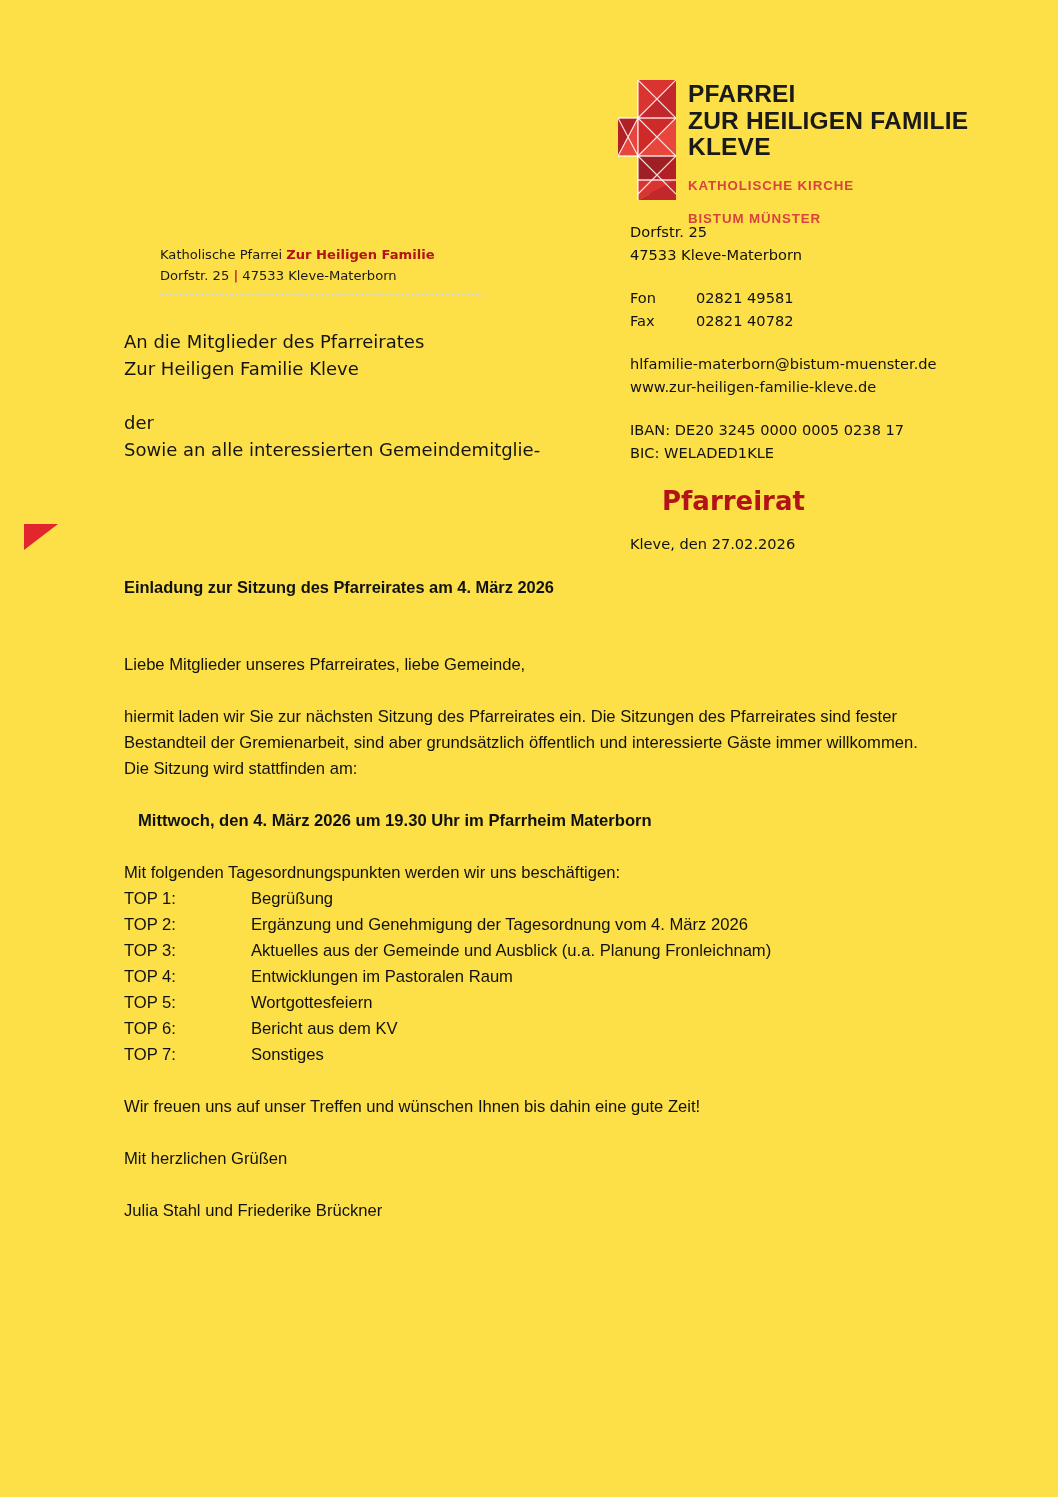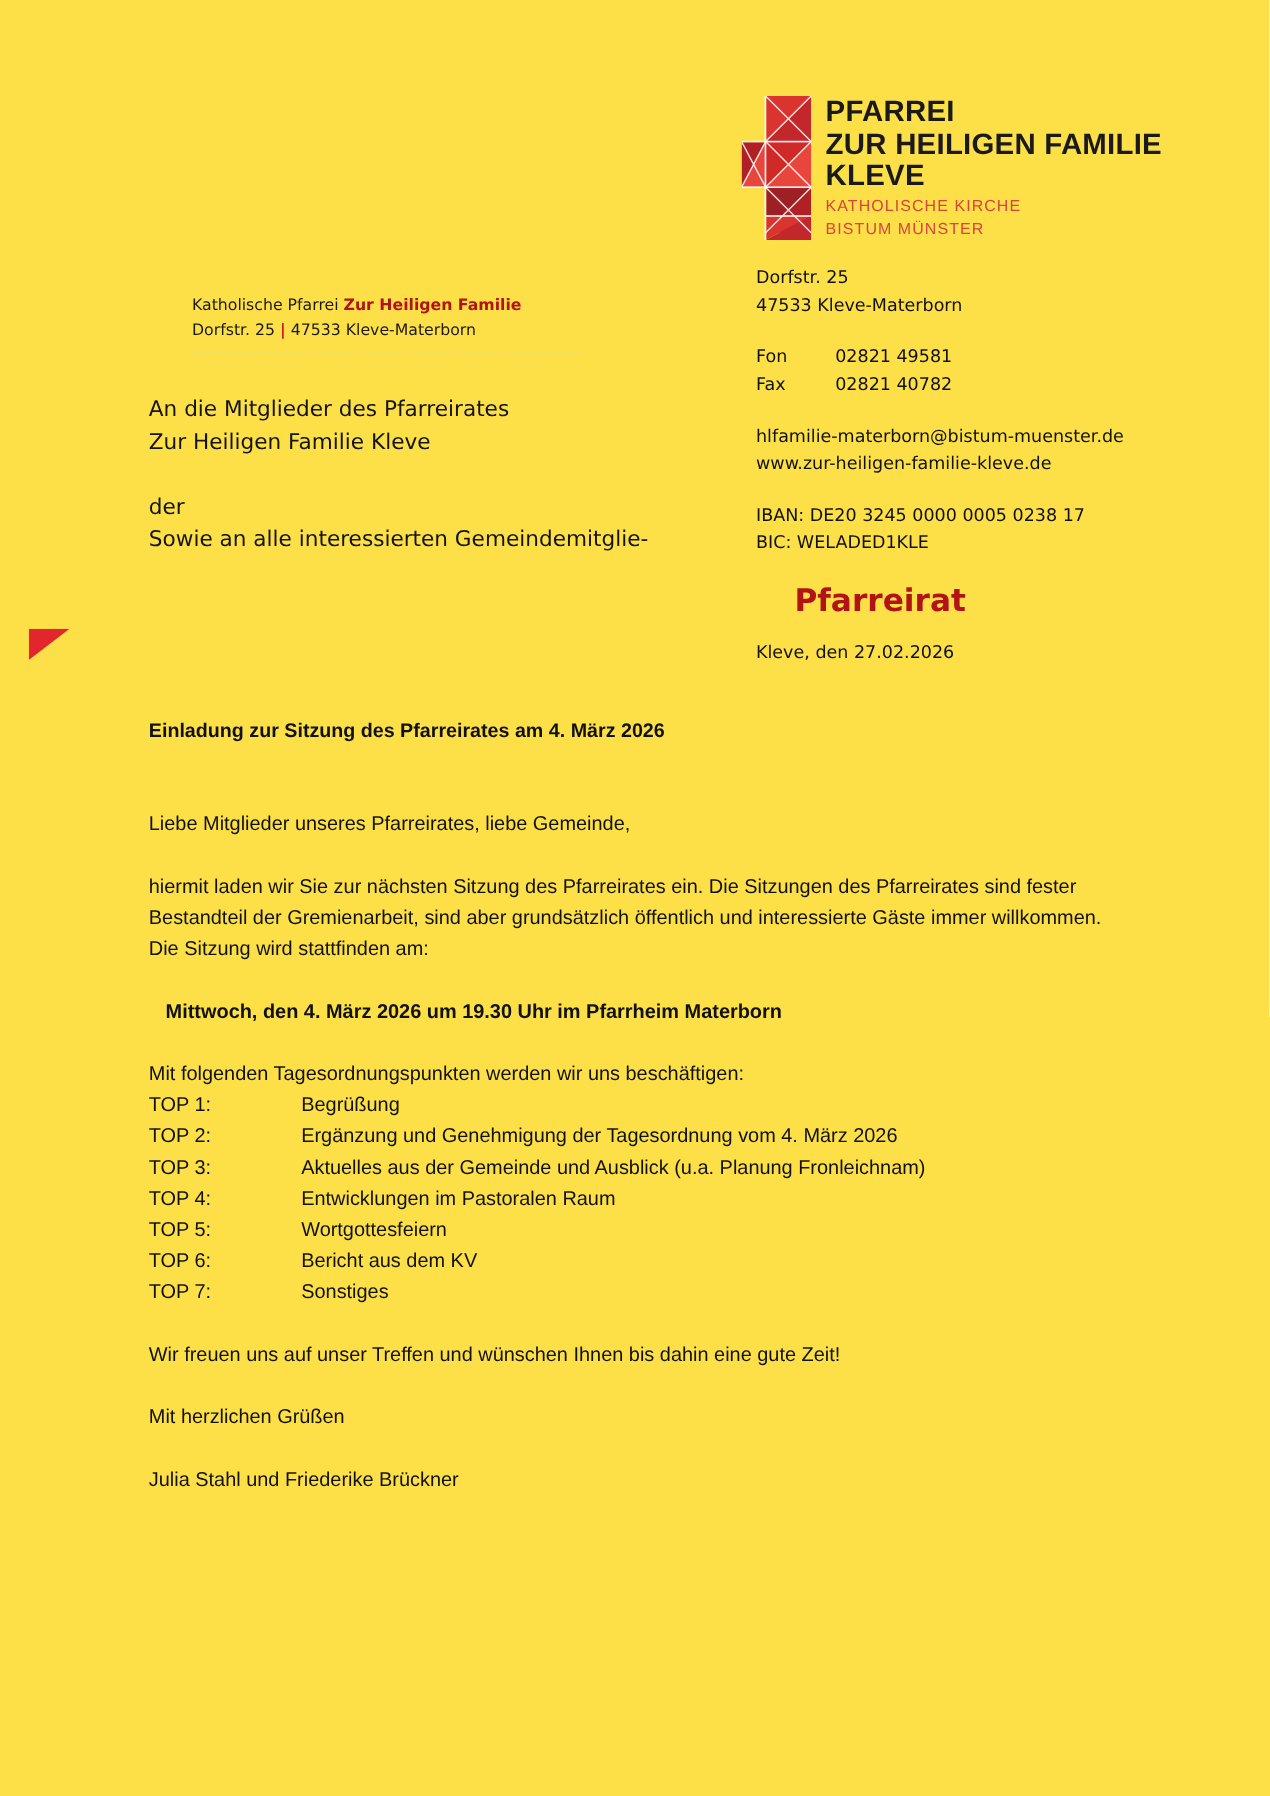--- a/index.html
+++ b/index.html
@@ -42,26 +42,26 @@
     font-family: "Liberation Sans", sans-serif;
     font-weight: bold;
     font-size: 24.5px;
     line-height: 26.5px;
     letter-spacing: 0.2px;
     color: #1a1a1a;
     white-space: nowrap;
   }
   .logo-sub {
     font-family: "Liberation Sans", sans-serif;
-    font-weight: normal;
+    font-weight: bold;
     font-size: 13.3px;
     line-height: 16px;
     letter-spacing: 0.9px;
     color: #d8433f;
-    margin-top: 3px;
+    margin-top: 17px;
     white-space: nowrap;
   }
 
   
   .contact {
     position: absolute;
     left: 630px;
     top: 220px;
     width: 400px;
     font-family: "DejaVu Sans", sans-serif;
@@ -124,21 +124,21 @@
     left: 24px;
     top: 524px;
     width: 34px;
     height: 26px;
   }
 
   
   .body-text {
     position: absolute;
     left: 124px;
-    top: 596px;
+    top: 574px;
     width: 820px;
     font-family: "Liberation Sans", sans-serif;
     font-size: 16.6px;
     line-height: 26px;
     color: #111111;
   }
   .subject {
     font-weight: bold;
     font-size: 16.4px;
   }

